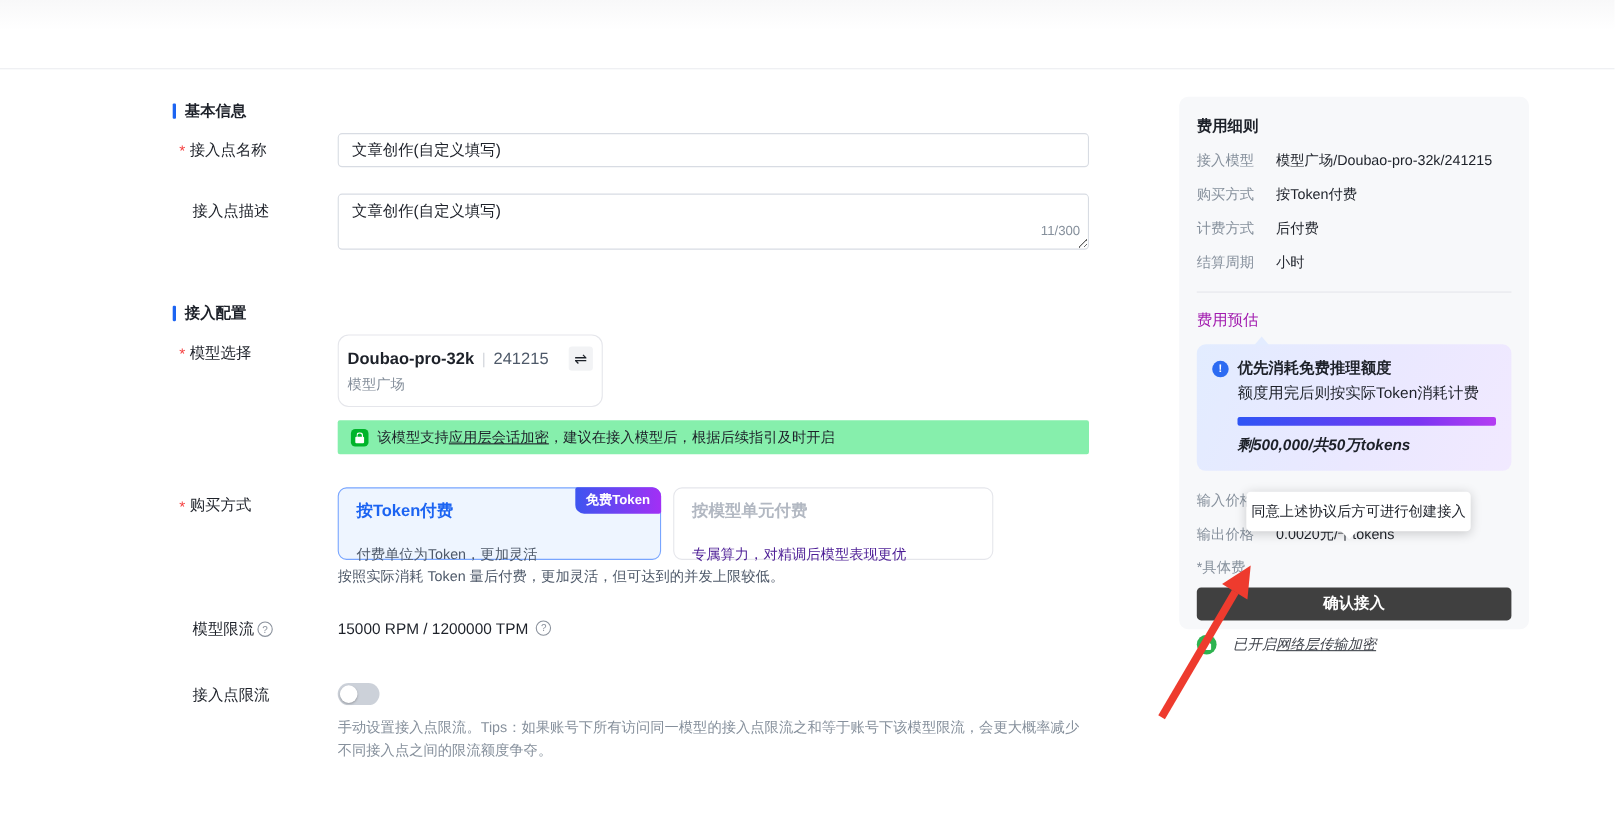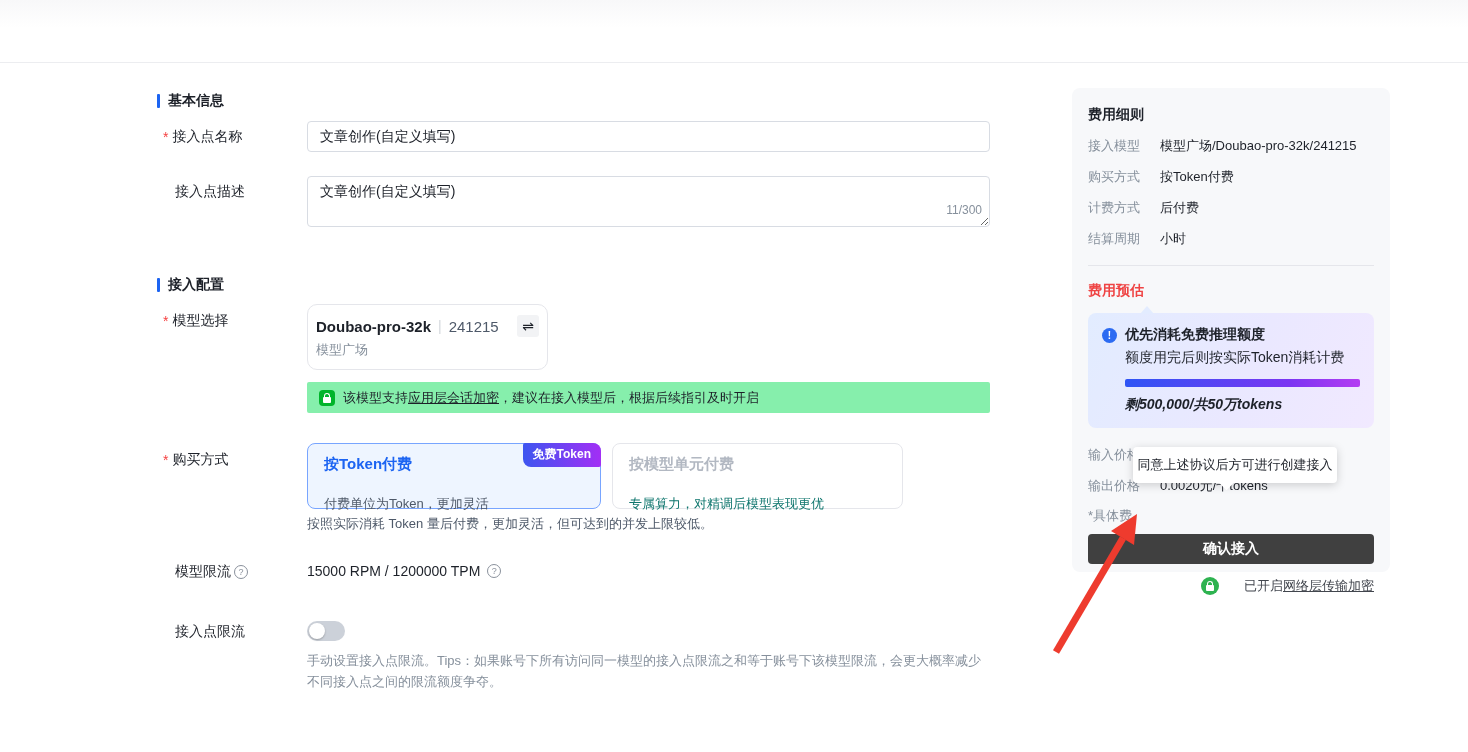--- a/index.html
+++ b/index.html
@@ -41,52 +41,52 @@
   
   .cards{display:flex;gap:11px;}
   .pcard{position:relative;box-sizing:border-box;width:294px;height:66px;border-radius:8px;padding:11px 16px;cursor:pointer;}
   .pcard.sel{border:1px solid #78a5ff;background:#eef5ff;}
   .pcard.dis{border:1px solid #e5e6eb;background:#fff;width:291px;}
   .pcard .t{font-size:15px;font-weight:700;}
   .sel .t{color:#1c64f2;}
   .dis .t{color:#b2b8c2;}
   .pcard .d{font-size:13px;margin-top:21px;}
   .sel .d{color:#4e5969;}
-  .dis .d{color:#0f766e;}
+  .dis .d{color:#4c1d95;}
   .badge{position:absolute;top:-1px;right:-1px;padding:3px 10px 4px;font-size:12px;font-weight:600;color:#fff;background:linear-gradient(90deg,#3d55f0,#a32ff5);border-radius:2px 8px 2px 8px;}
   .caption{font-size:13px;color:#4e5969;}
 
   
   .rlval{font-size:14px;color:#1d2129;display:flex;align-items:center;gap:7px;}
   .qicon{box-sizing:border-box;width:14px;height:14px;border-radius:50%;border:1px solid #8a919c;color:#8a919c;font-size:9px;display:inline-flex;align-items:center;justify-content:center;cursor:pointer;}
 
   
   .toggle{width:38px;height:20px;border-radius:10px;background:#ccd1d9;position:relative;cursor:pointer;}
   .knob{position:absolute;left:2px;top:2px;width:16px;height:16px;border-radius:50%;background:#fff;box-shadow:0 1px 2px rgba(0,0,0,.25);}
   .helptext{font-size:13px;color:#86909c;line-height:21px;}
 
   
   .panel{box-sizing:border-box;left:1072px;top:88px;width:318px;height:484px;background:#f7f8fa;border-radius:8px;padding:18px 16px 20px;font-size:13px;}
   .ptitle{font-size:14px;font-weight:700;color:#1d2129;}
   .prow{display:flex;margin-top:13px;align-items:baseline;}
   .pl{flex:none;width:58px;margin-right:14px;color:#86909c;}
   .pv{color:#1d2129;}
   .pdiv{height:1px;background:#e5e6eb;margin-top:17px;}
-  .ptitle2{margin-top:16px;font-size:14px;font-weight:700;color:#ef4444;}
+  .ptitle2{margin-top:16px;font-size:14px;font-weight:400;color:#a21caf;}
   .callout{position:relative;margin-top:13px;border-radius:8px;padding:13px 14px 14px;background:linear-gradient(115deg,#e2ecff,#eae8ff 55%,#f1e9ff);}
   .callout::before{content:"";position:absolute;top:-7px;left:52px;border:7px solid transparent;border-bottom:8px solid #e3ecff;border-top:none;}
   .chead{display:flex;gap:8px;}
   .cicon{flex:none;width:15px;height:15px;border-radius:50%;background:#2c6bf2;color:#fff;font-size:10px;font-weight:700;display:flex;align-items:center;justify-content:center;margin-top:2px;}
   .ctitle{font-size:14px;font-weight:700;color:#1d2129;}
   .csub{font-size:14px;color:#1d2129;margin-top:5px;}
   .cbar{margin:12px 0 0 23px;height:8px;border-radius:2px;background:linear-gradient(90deg,#2e55f5,#7b35f2 70%,#b43df2);}
   .clabel{margin:9px 0 0 23px;font-size:14px;font-weight:700;font-style:italic;color:#1d2129;}
   .prow.price1{margin-top:18px;}
   .confirm{display:block;box-sizing:border-box;margin-top:9px;width:100%;height:30px;background:#404040;color:#fff;font-size:14px;font-weight:600;font-family:inherit;border:none;border-radius:4px;cursor:pointer;}
-  .enc{margin-top:13px;display:flex;align-items:center;justify-content:flex-end;gap:25px;font-size:13px;color:#42464e;}
+  .enc{margin-top:13px;display:flex;align-items:center;justify-content:flex-start;gap:15px;font-size:13px;color:#42464e;font-style:italic;}
   .encicon{flex:none;width:18px;height:18px;border-radius:50%;background:#2eb350;display:flex;align-items:center;justify-content:center;}
 
   
   .tooltip{left:1133px;top:447px;width:204px;height:36px;background:#fff;border-radius:4px;box-shadow:0 2px 10px rgba(0,0,0,.18);display:flex;align-items:center;justify-content:center;font-size:13px;color:#1d2129;z-index:5;}
   .tooltip::after{content:"";position:absolute;bottom:-5px;left:88px;width:11px;height:11px;background:#fff;transform:rotate(45deg);}
 
   .arrowsvg{left:0;top:0;width:1468px;height:752px;pointer-events:none;z-index:6;}
 </style>
 </head>
 <body>

